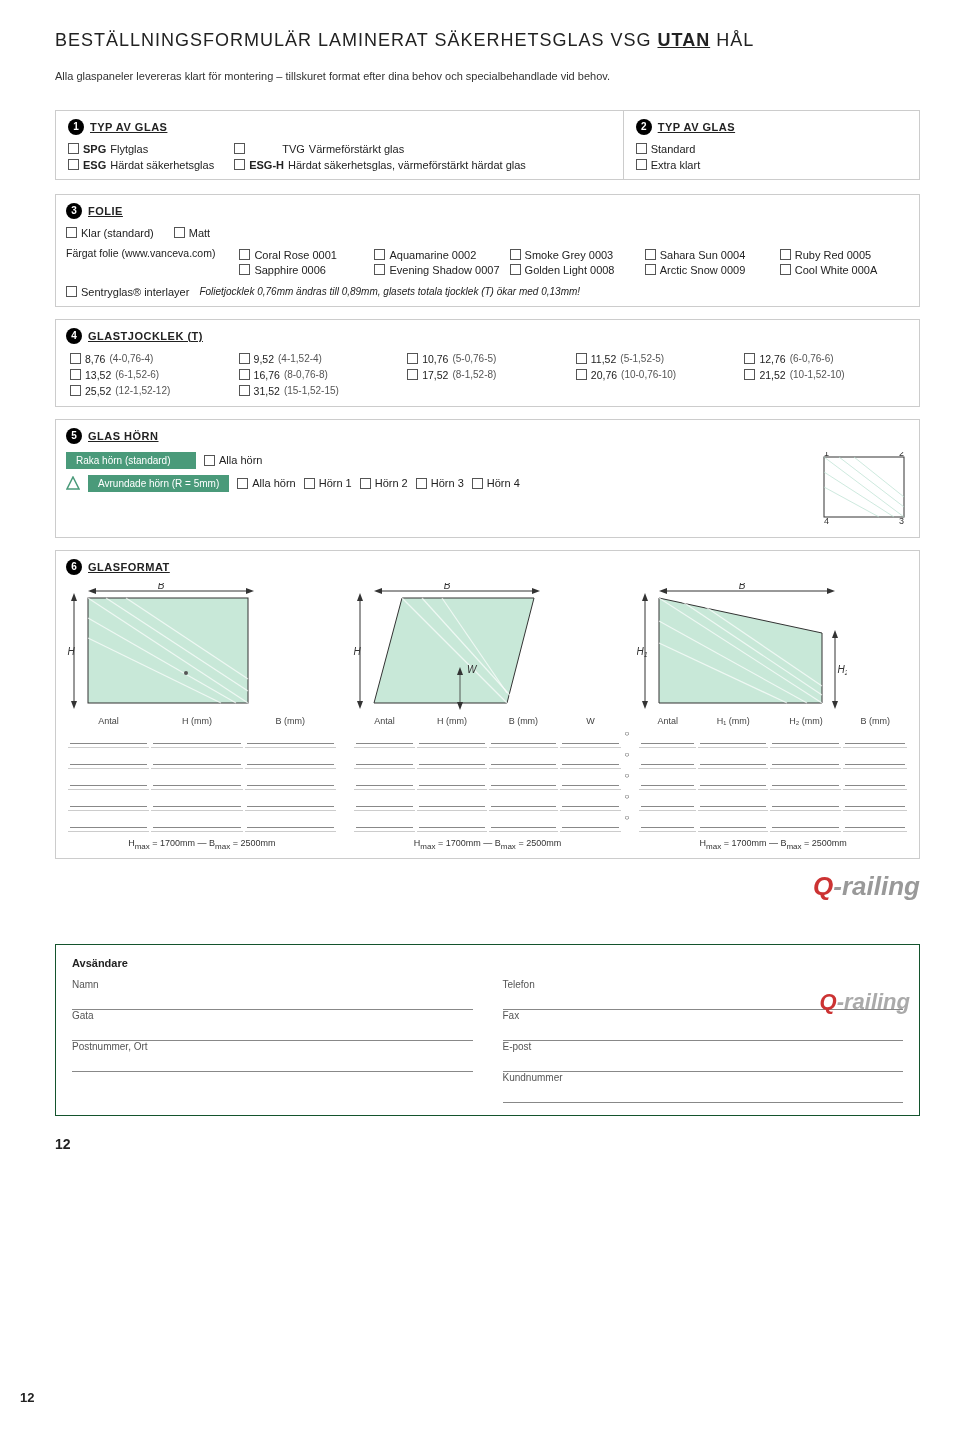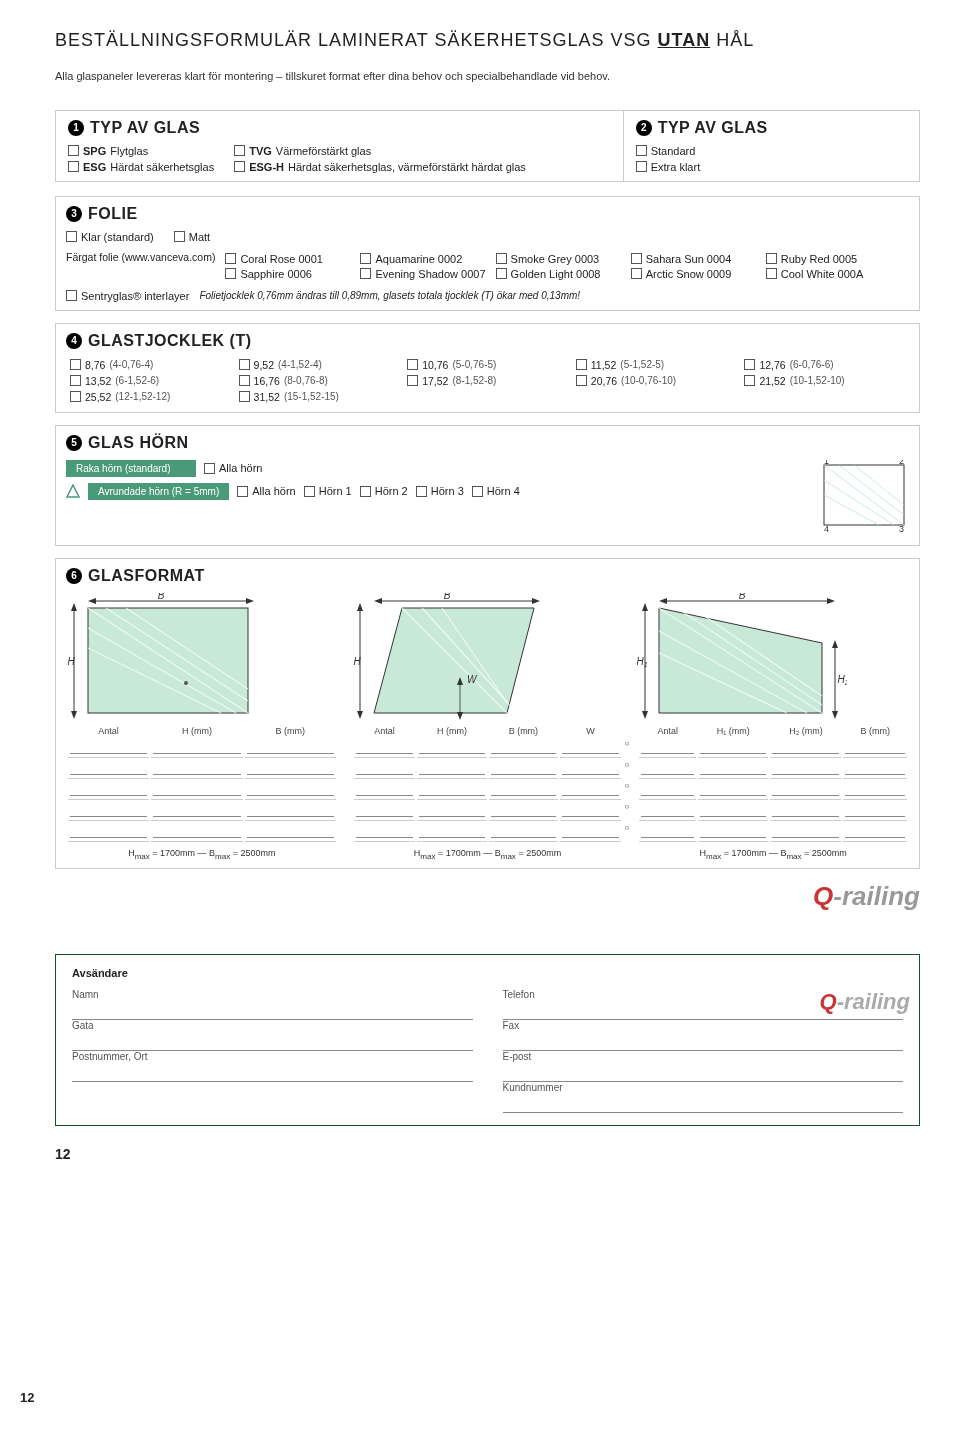--- a/index.html
+++ b/index.html
@@ -39,24 +39,25 @@
       color: #fff;
       font-size: 10px;
       font-weight: bold;
       width: 16px;
       height: 16px;
       border-radius: 50%;
       margin-right: 6px;
       flex-shrink: 0;
     }
     .section-title {
-      font-size: 16px;
+      font-size: 11px;
       font-weight: bold;
       text-transform: uppercase;
       letter-spacing: 0.5px;
+      text-decoration: underline;
     }
     .cb-item {
       display: flex;
       align-items: center;
       gap: 4px;
       white-space: nowrap;
     }
     .cb-box {
       width: 11px;
       height: 11px;
@@ -186,21 +187,21 @@
         </div>
         <div class="cb-item">
           <span class="cb-box"></span>
           <span style="font-weight:bold;">ESG</span>
           <span>Härdat säkerhetsglas</span>
         </div>
       </div>
       <div>
         <div class="cb-item" style="margin-bottom:4px;">
           <span class="cb-box"></span>
-          <span style="font-weight:bold;">TVG</span>
+          <span style="font-weight:normal;margin-left:33px;">TVG</span>
           <span>Värmeförstärkt glas</span>
         </div>
         <div class="cb-item">
           <span class="cb-box"></span>
           <span style="font-weight:bold;">ESG-H</span>
           <span>Härdat säkerhetsglas, värmeförstärkt härdat glas</span>
         </div>
       </div>
     </div>
   </div>
@@ -229,21 +230,21 @@
   <div style="display:flex;gap:20px;margin-bottom:6px;">
     <div class="cb-item">
       <span class="cb-box"></span>
       <span>Klar (standard)</span>
     </div>
     <div class="cb-item">
       <span class="cb-box"></span>
       <span>Matt</span>
     </div>
   </div>
-  <div style="display:flex;align-items:flex-start;gap:10px;">
+  <div style="display:flex;align-items:flex-start;gap:24px;">
     <div style="white-space:nowrap;font-size:10.5px;padding-top:2px;">Färgat folie (www.vanceva.com)</div>
     <div class="folie-colors-grid">
       <div class="cb-item">
           <span class="cb-box"></span>
           <span>Coral Rose 0001</span>
         </div>
       <div class="cb-item">
           <span class="cb-box"></span>
           <span>Aquamarine 0002</span>
         </div>

